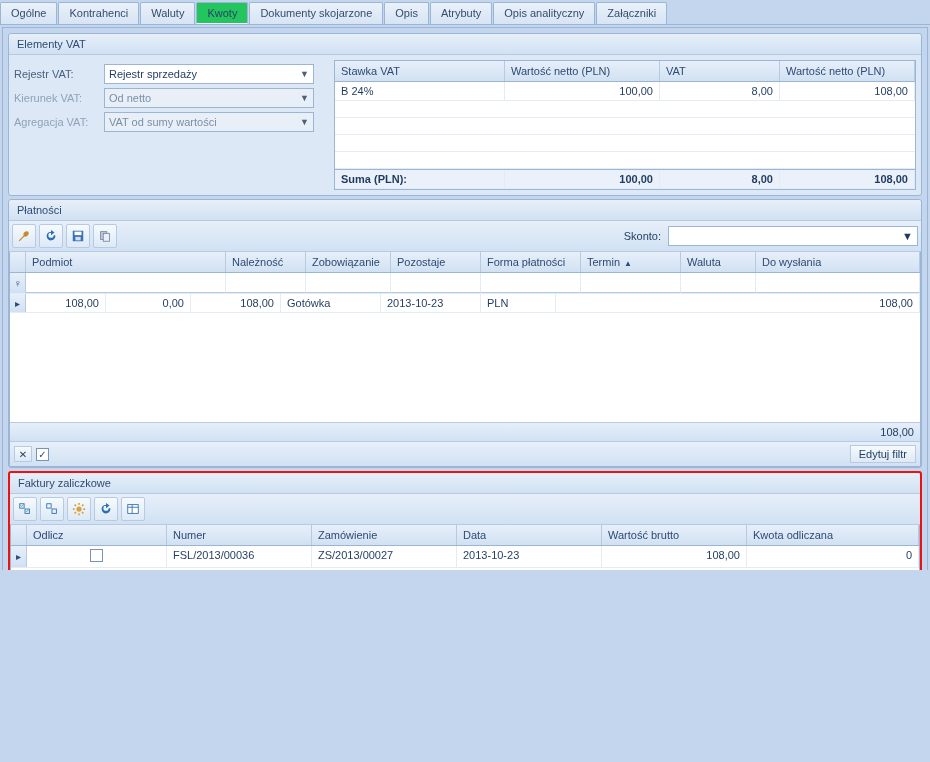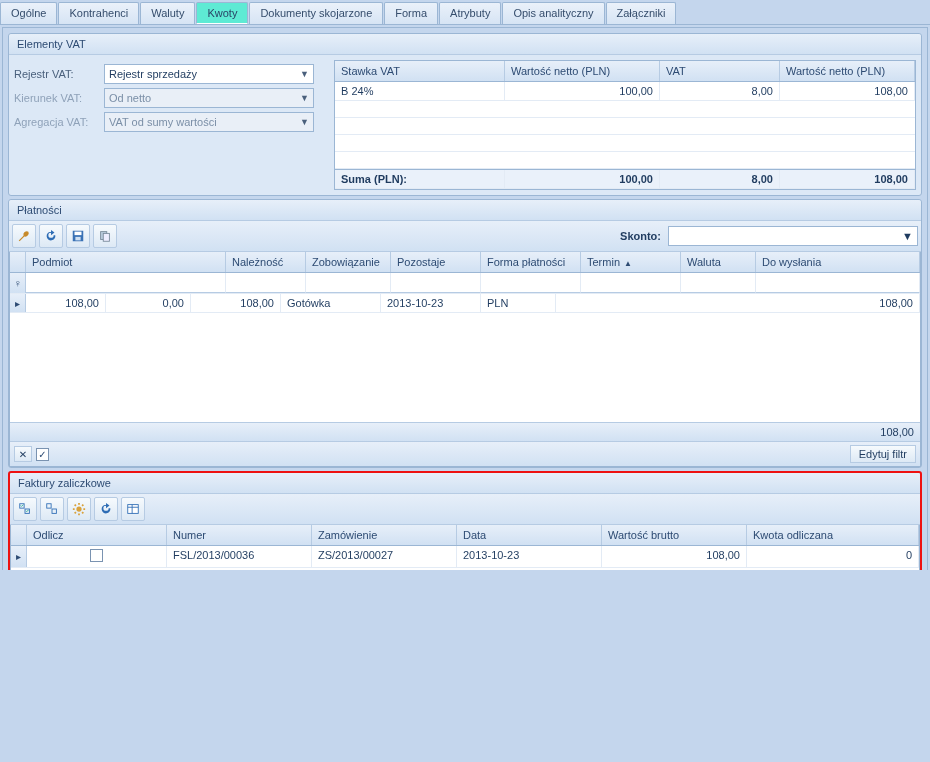--- a/index.html
+++ b/index.html
@@ -2,21 +2,21 @@
 <html><head>
 <meta charset="utf-8">
 <style>
   * { box-sizing: border-box; margin: 0; padding: 0; }
   body { font-family: Tahoma, Verdana, sans-serif; font-size: 11px; background: #c4d6ed; color: #1f3b5f; }
   .window { width: 930px; height: 570px; background: #c4d6ed; position: relative; }
 
   
   .tabs { display: flex; background: #c4d6ed; border-bottom: 1px solid #9bb6d4; padding-top: 2px; }
   .tab { padding: 4px 10px; border: 1px solid #9bb6d4; border-bottom: none; background: linear-gradient(#eaf1fa,#d6e4f4); margin-right: 1px; cursor: pointer; color: #354d6c; border-radius: 2px 2px 0 0; }
-  .tab.active { background: #5eead4; border-bottom: 1px solid #fff; position: relative; z-index: 2; font-weight: normal; color: #2a4366; }
+  .tab.active { background: #22c55e; border-bottom: 1px solid #fff; position: relative; z-index: 2; font-weight: normal; color: #2a4366; }
 
   .panel-frame { border: 1px solid #9bb6d4; background: #c4d6ed; margin: 2px; padding: 2px; }
 
   
   .groupbox { border: 1px solid #9bb6d4; border-radius: 3px; margin: 3px; background: #dce8f6; }
   .groupbox > .title { padding: 4px 8px; color: #2d4b73; background: linear-gradient(#e7eff9,#d1e1f3); border-bottom: 1px solid #b6cbe3; border-radius: 3px 3px 0 0; }
   .groupbox > .body { padding: 5px; }
 
   
   .form-row { display: flex; align-items: center; margin: 4px 0; }
@@ -72,21 +72,21 @@
 <body>
 
 <div class="window">
 
   <div class="tabs">
     <div class="tab">Ogólne</div>
     <div class="tab">Kontrahenci</div>
     <div class="tab">Waluty</div>
     <div class="tab active">Kwoty</div>
     <div class="tab">Dokumenty skojarzone</div>
-    <div class="tab">Forma</div>
+    <div class="tab">Opis</div>
     <div class="tab">Atrybuty</div>
     <div class="tab">Opis analityczny</div>
     <div class="tab">Załączniki</div>
   </div>
 
   <div class="panel-frame" style="height:736px; overflow:hidden;">
 
     <div class="groupbox">
       <div class="title">Elementy VAT</div>
       <div class="body vat-layout">
@@ -162,21 +162,21 @@
               <rect x="5" y="9" width="6" height="4" fill="#cfe0f2"></rect>
             </svg>
           </div>
         <div class="tbtn">
             <svg viewBox="0 0 16 16">
               <rect x="3" y="3" width="7" height="9" fill="#bcd" stroke="#789"></rect>
               <rect x="6" y="5" width="7" height="9" fill="#eef" stroke="#789"></rect>
             </svg>
           </div>
         <div class="spacer"></div>
-        <span style="margin-right:4px;font-weight:bold;">Skonto:</span>
+        <span style="margin-right:4px;">Skonto:</span>
         <div class="skonto-combo">
             <span class="chev">▼</span>
           </div>
       </div>
       <div class="grid" style="border-top:none;">
         <div class="grid-header">
           <div class="indicator"></div>
           <div class="col pay-c1">Podmiot</div>
           <div class="col pay-c2">Należność</div>
           <div class="col pay-c3">Zobowiązanie</div>

